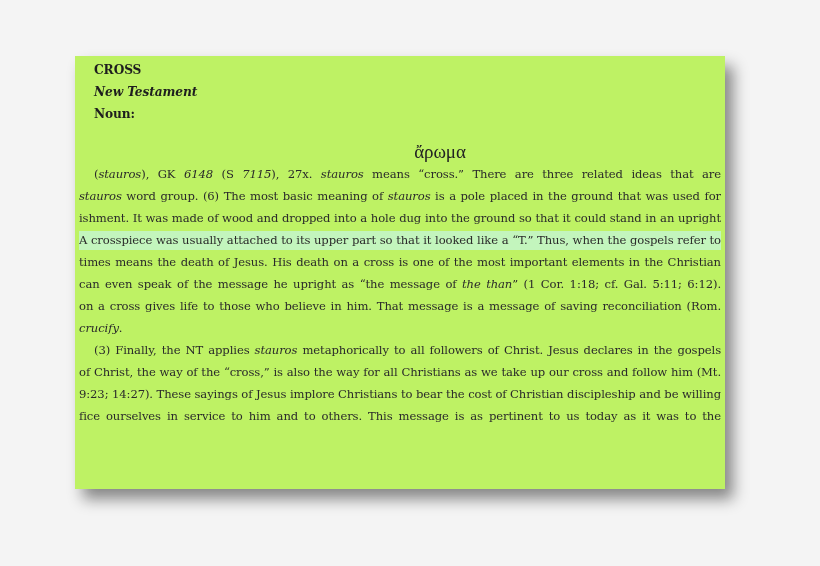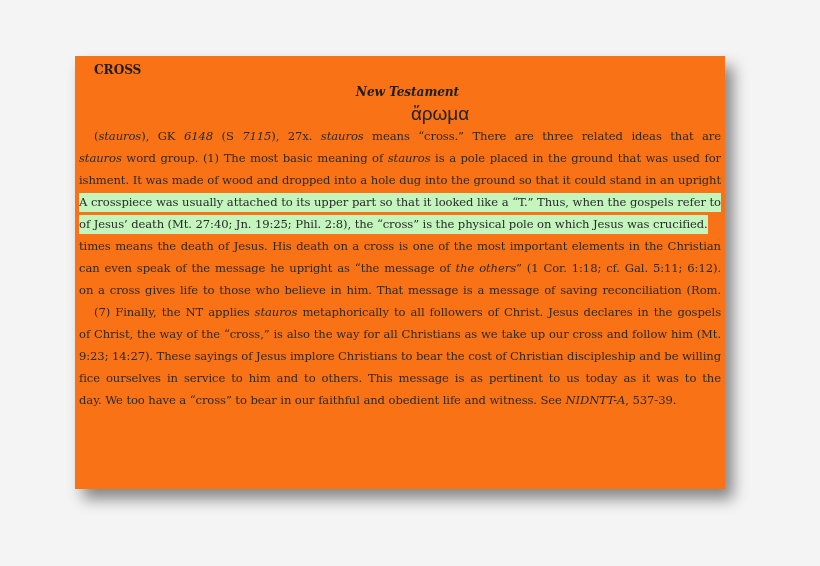--- a/index.html
+++ b/index.html
@@ -7,74 +7,75 @@
     width: 820px; height: 566px;
     background: #f4f4f4;
     position: relative;
     overflow: hidden;
     font-family: "DejaVu Serif", "Liberation Serif", serif;
   }
   .page {
     position: absolute;
     left: 75px; top: 56px;
     width: 650px; height: 433px;
-    background: #f97316;
+    background: #bef264;
     box-shadow: 8px 10px 14px rgba(0,0,0,0.45);
   }
   .content {
     position: absolute;
     left: 4px; top: 3px;
     width: 642px;
     color: #2a2a2a;
     font-size: 11.6px;
     line-height: 22px;
     letter-spacing: -0.1px;
   }
   .hdr { padding-left: 15px; font-weight: bold; color: #1e1e1e; font-size: 12.2px; }
-  .hdr.italic { font-style: italic; text-align: center; }
+  .hdr.italic { font-style: italic; }
   .greek {
     text-align: center;
-    font-family: Liberation Sans, sans-serif;
+    font-family: Liberation Serif, serif;
     font-size: 19px;
     line-height: 22px;
     height: 22px;
     padding-left: 80px;
     color: #222;
+    margin-top: 16px;
   }
   .para { text-align: justify; text-align-last: left; }
   .para .indent { display: inline-block; width: 15px; }
   i { }
   .hl { background: #c3f5bd; box-decoration-break: clone; -webkit-box-decoration-break: clone; padding: 2px 0 3px 0; }
   .line { display: block; white-space: nowrap; }
   .line.j { text-align: justify; text-align-last: justify; white-space: normal; height: 22px; overflow: hidden; }
 </style>
 </head>
 <body>
 
 <div class="page">
   <div class="content">
     <div class="hdr">CROSS</div>
     <div class="hdr italic">New Testament</div>
+    <div class="hdr">Noun:</div>
     <div class="greek">ἄρωμα</div>
 
     <div class="para">
       <div class="line j"><span class="indent"></span><span>(</span><i>stauros</i><span>), GK </span><i>6148</i><span> (S </span><i>7115</i><span>), 27x. </span><i>stauros</i><span> means “cross.” There are three related ideas that are communicated by the</span></div>
-      <div class="line j"><i>stauros</i><span> word group. (1) The most basic meaning of </span><i>stauros</i><span> is a pole placed in the ground that was used for capital pun-</span></div>
+      <div class="line j"><i>stauros</i><span> word group. (6) The most basic meaning of </span><i>stauros</i><span> is a pole placed in the ground that was used for capital pun-</span></div>
       <div class="line j"><span>ishment. It was made of wood and dropped into a hole dug into the ground so that it could stand in an upright position.</span></div>
       <div class="line j"><span class="hl">A crosspiece was usually attached to its upper part so that it looked like a “T.” Thus, when the gospels refer to the events</span></div>
-      <div class="line"><span class="hl">of Jesus’ death (Mt. 27:40; Jn. 19:25; Phil. 2:8), the “cross” is the physical pole on which Jesus was crucified.</span></div>
     </div>
 
     <div class="para">
       <div class="line j"><span>times means the death of Jesus. His death on a cross is one of the most important elements in the Christian faith. Paul</span></div>
-      <div class="line j"><span>can even speak of the message he upright as “the message of </span><i>the others</i><span>” (1 Cor. 1:18; cf. Gal. 5:11; 6:12). Christ’s death</span></div>
+      <div class="line j"><span>can even speak of the message he upright as “the message of </span><i>the than</i><span>” (1 Cor. 1:18; cf. Gal. 5:11; 6:12). Christ’s death</span></div>
       <div class="line j"><span>on a cross gives life to those who believe in him. That message is a message of saving reconciliation (Rom. 1:16). See also</span></div>
+      <div class="line"><i>crucify</i><span>.</span></div>
     </div>
 
     <div class="para">
-      <div class="line j"><span class="indent"></span><span>(7) Finally, the NT applies </span><i>stauros</i><span> metaphorically to all followers of Christ. Jesus declares in the gospels that the way</span></div>
+      <div class="line j"><span class="indent"></span><span>(3) Finally, the NT applies </span><i>stauros</i><span> metaphorically to all followers of Christ. Jesus declares in the gospels that the way</span></div>
       <div class="line j"><span>of Christ, the way of the “cross,” is also the way for all Christians as we take up our cross and follow him (Mt. 10:38; Lk.</span></div>
       <div class="line j"><span>9:23; 14:27). These sayings of Jesus implore Christians to bear the cost of Christian discipleship and be willing to sacri-</span></div>
       <div class="line j"><span>fice ourselves in service to him and to others. This message is as pertinent to us today as it was to the disciples in Jesus’</span></div>
-      <div class="line"><span>day. We too have a “cross” to bear in our faithful and obedient life and witness. See </span><i>NIDNTT-A</i><span>, 537-39.</span></div>
     </div>
   </div>
 </div>
 
 </body></html>

